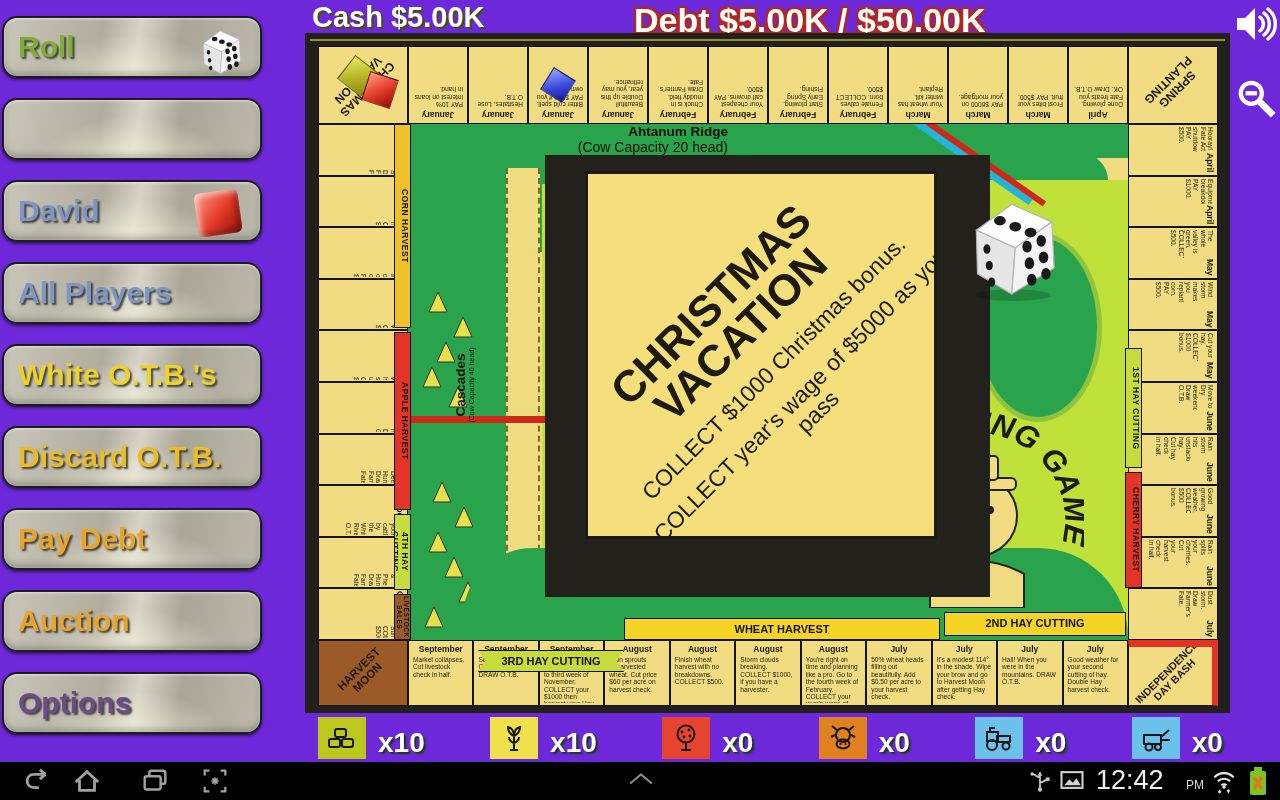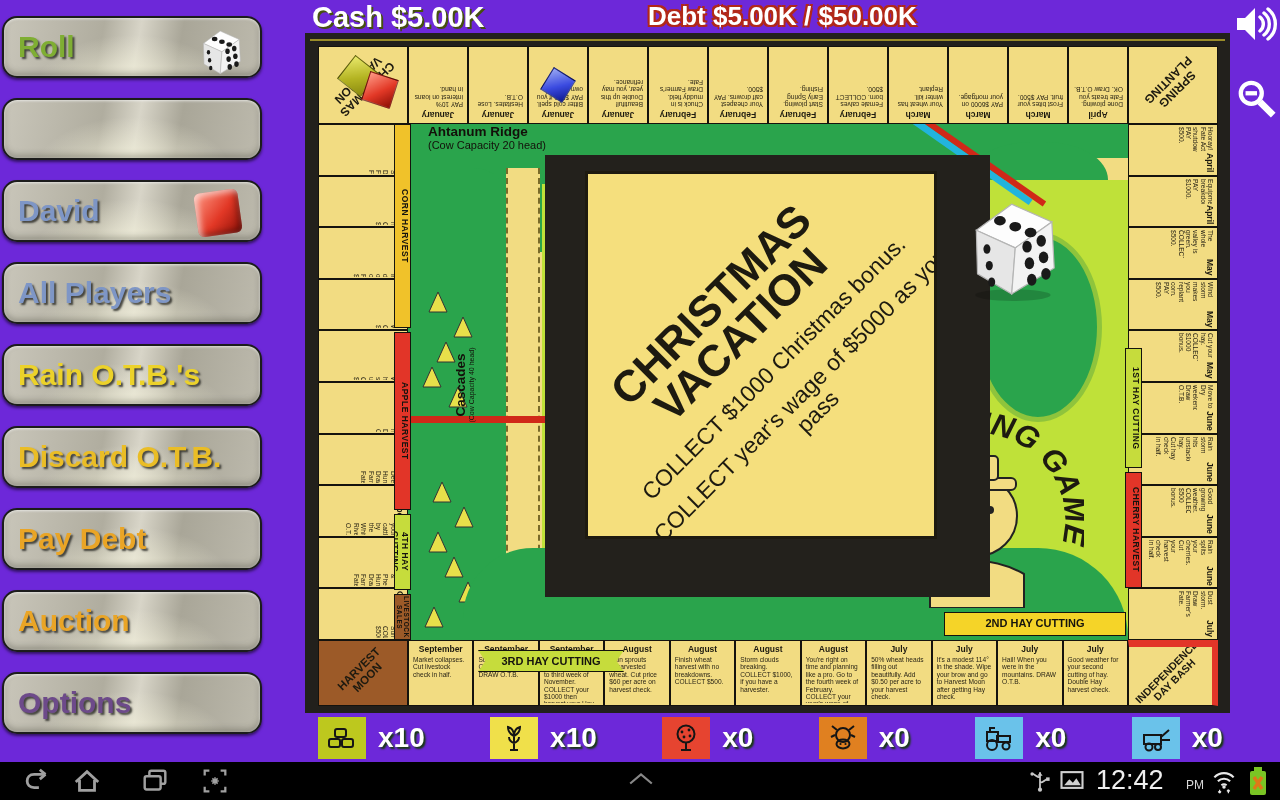--- a/index.html
+++ b/index.html
@@ -1,22 +1,22 @@
 <!DOCTYPE html>
 <html><head>
 <meta charset="utf-8">
 <style>
   html,body{margin:0;padding:0;background:#111;}
   #screen{position:relative;width:1280px;height:800px;overflow:hidden;background:#6d28d9;font-family:"Liberation Sans",sans-serif;}
   #screen *{box-sizing:border-box;}
 
   
   .hud-cash{position:absolute;left:312px;top:1px;font-size:29px;font-weight:bold;color:#fff;text-shadow:2px 2px 0 #45500f;}
-  .hud-debt{position:absolute;left:648px;top:1px;font-size:26px;font-weight:bold;color:#fff;
-    text-shadow:-2px -2px 0 #b22818,2px -2px 0 #b22818,-2px 2px 0 #b22818,2px 2px 0 #b22818;}
+  .hud-debt{position:absolute;left:634px;top:1px;font-size:34px;font-weight:bold;color:#fff;
+    text-shadow:-2px -2px 0 #b22818,2px -2px 0 #b22818,-2px 2px 0 #b22818,2px 2px 0 #b22818;text-decoration:underline;}
   .icon-volume{position:absolute;left:1234px;top:4px;width:44px;height:40px;}
   .icon-zoomout{position:absolute;left:1236px;top:78px;width:42px;height:42px;}
 
   
   .btn{position:absolute;left:2px;width:260px;height:62px;border:2px solid #1c1c1c;border-radius:15px;
     background:radial-gradient(ellipse at 50% 130%,rgba(250,248,225,.9) 0%,rgba(250,248,225,0) 55%),
                linear-gradient(100deg,#c9c6ba,#b0ad9f 38%,#d8d5c8 52%,#a9a698 68%,#bdbaad);
     box-shadow:inset 0 1px 3px rgba(255,255,255,.7),inset 0 -3px 6px rgba(60,60,50,.35),0 2px 3px rgba(0,0,0,.55);}
   .btn-label{position:absolute;left:14px;top:50%;transform:translateY(-50%);font-size:30px;font-weight:bold;
     text-shadow:2px 2px 2px rgba(45,45,40,.85);white-space:nowrap;}
@@ -72,23 +72,23 @@
   .field{position:absolute;background:#bfe139;}
   .f1{left:134px;top:60px;width:120px;height:456px;}
   .f2{left:552px;top:56px;width:168px;height:460px;}
   .f3{left:330px;top:34px;width:230px;height:60px;}
   .lake{position:absolute;left:566px;top:108px;width:128px;height:190px;background:#2aa44c;border:5px solid #8fc43c;border-radius:50%;}
   .road-red-h{position:absolute;left:0;top:292px;width:140px;height:7px;background:#d02818;}
   .river1{position:absolute;left:468px;top:26px;width:170px;height:7px;background:#22b4dc;transform:rotate(35deg);}
   .road-red-d{position:absolute;left:500px;top:34px;width:150px;height:6px;background:#d02818;transform:rotate(35deg);}
   .river2{position:absolute;left:150px;top:120px;width:240px;height:8px;background:#22b4dc;border-radius:8px;transform:rotate(-6deg);}
   .toppenish{left:55px;top:424px;width:665px;height:92px;border-radius:70px 90px 0 0;}
-  .ridge-label{position:absolute;text-align:left;color:#13100a;}
+  .ridge-label{position:absolute;text-align:right;color:#13100a;}
   .ridge-name{font-size:13.5px;font-weight:bold;}
-  .ridge-cap{font-size:11px;}
+  .ridge-cap{font-size:14px;}
   .lab-ahtanum{left:20px;top:0;width:300px;}
   .lab-rattle{left:340px;top:0;width:240px;}
   .lab-topp{left:150px;top:36px;width:400px;}
   .lab-credit{font-size:6px;margin-top:2px;}
   .lab-cascades{position:absolute;left:-4px;top:250px;width:120px;transform:rotate(-90deg);text-align:center;color:#13100a;}
   .cascade-trees{position:absolute;left:0;top:40px;width:140px;height:476px;}
 
   
   .banner-v{position:absolute;writing-mode:vertical-rl;text-align:center;font-size:8.5px;font-weight:bold;color:#15130e;letter-spacing:.5px;border:1px solid #15130e;overflow:hidden;}
   .b-corn{left:76px;top:78px;width:17px;height:204px;background:#f0c22a;}
@@ -107,21 +107,21 @@
   .card-frame{position:absolute;left:545px;top:155px;width:445px;height:442px;background:#23211c;}
   .card{position:absolute;left:40px;top:16px;width:352px;height:368px;background:#f5df7d;border:3px solid #1d1a10;display:flex;align-items:center;justify-content:center;overflow:hidden;}
   .card-rot{transform:rotate(-45deg);width:430px;text-align:center;color:#1d1a10;flex:none;}
   .card-title{font-size:44px;font-weight:bold;line-height:.95;}
   .card-line{font-size:23px;line-height:1.05;margin-top:14px;}
 
   .die-board{position:absolute;left:948px;top:183px;width:118px;height:118px;}
 
   
   .counters{position:absolute;left:318px;top:715px;width:905px;height:45px;display:flex;justify-content:space-between;align-items:center;}
-  .cnt-item{display:flex;align-items:center;gap:12px;}
+  .cnt-item{display:flex;align-items:flex-end;gap:12px;}
   .cnt-sq{width:48px;height:42px;display:flex;align-items:center;justify-content:center;}
   .cnt-label{font-size:28px;font-weight:bold;color:#fff;text-shadow:2px 2px 2px #143c08;}
 
   
   .navbar{position:absolute;left:0;top:762px;width:1280px;height:38px;background:#000;}
   .nav-ic{position:absolute;top:4px;width:30px;height:30px;}
   .nav-time{position:absolute;left:1096px;top:3px;font-size:27px;color:#efefef;}
   .nav-ampm{position:absolute;left:1186px;top:16px;font-size:12px;color:#d8d8d8;}
 </style>
 </head>
@@ -171,21 +171,21 @@
     <span class="btn-label"></span>
   </div>
   <div class="btn" style="top:180px">
     <span class="btn-label lbl-blue">David</span>
     <span class="btn-piece"></span>
   </div>
   <div class="btn" style="top:262px">
     <span class="btn-label lbl-blue">All Players</span>
   </div>
   <div class="btn" style="top:344px">
-    <span class="btn-label lbl-yellow">Rain O.T.B.'s</span>
+    <span class="btn-label lbl-yellow">White O.T.B.'s</span>
   </div>
   <div class="btn" style="top:426px">
     <span class="btn-label lbl-gold">Discard O.T.B.</span>
   </div>
   <div class="btn" style="top:508px">
     <span class="btn-label lbl-orange">Pay Debt</span>
   </div>
   <div class="btn" style="top:590px">
     <span class="btn-label lbl-orange">Auction</span>
   </div>
@@ -545,20 +545,21 @@
         <div class="c-txt rotm45" style="font-size:10.5px"><span>INDEPENDENCE</span><br><span>DAY BASH</span></div>
       </div>
 
       <div class="banner-v b-corn">CORN HARVEST</div>
       <div class="banner-v b-apple">APPLE HARVEST</div>
       <div class="banner-v b-hay4">4TH HAY CUTTING</div>
       <div class="banner-v b-livestock">LIVESTOCK SALES</div>
       <div class="banner-v b-hay1">1ST HAY CUTTING</div>
       <div class="banner-v b-cherry">CHERRY HARVEST</div>
       <div class="banner-h b-hay3">3RD HAY CUTTING</div>
+      <div class="banner-h b-wheat">WHEAT HARVEST</div>
       <div class="banner-h b-hay2">2ND HAY CUTTING</div>
     </div>
   </div>
 
   <div class="card-frame">
     <div class="card">
       <div class="card-rot">
         <div class="card-title"><span>CHRISTMAS</span><br><span>VACATION</span></div>
         <div class="card-line">COLLECT $1000 Christmas bonus.</div>
         <div class="card-line">COLLECT year's wage of $5000 as you pass</div>

